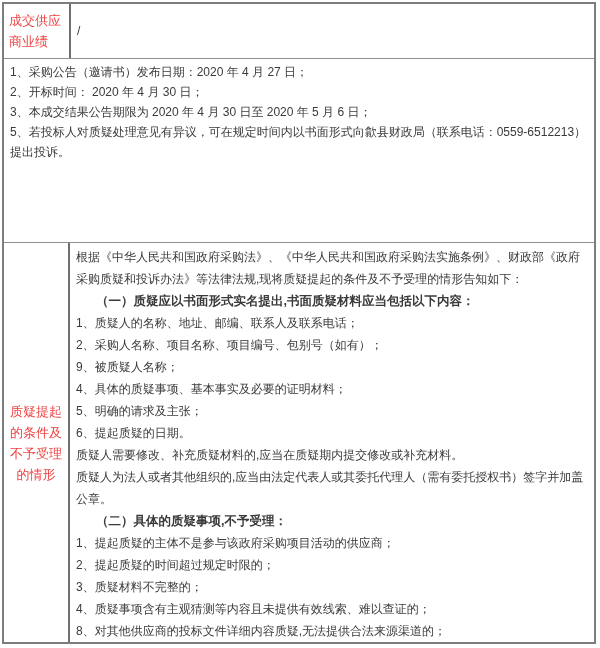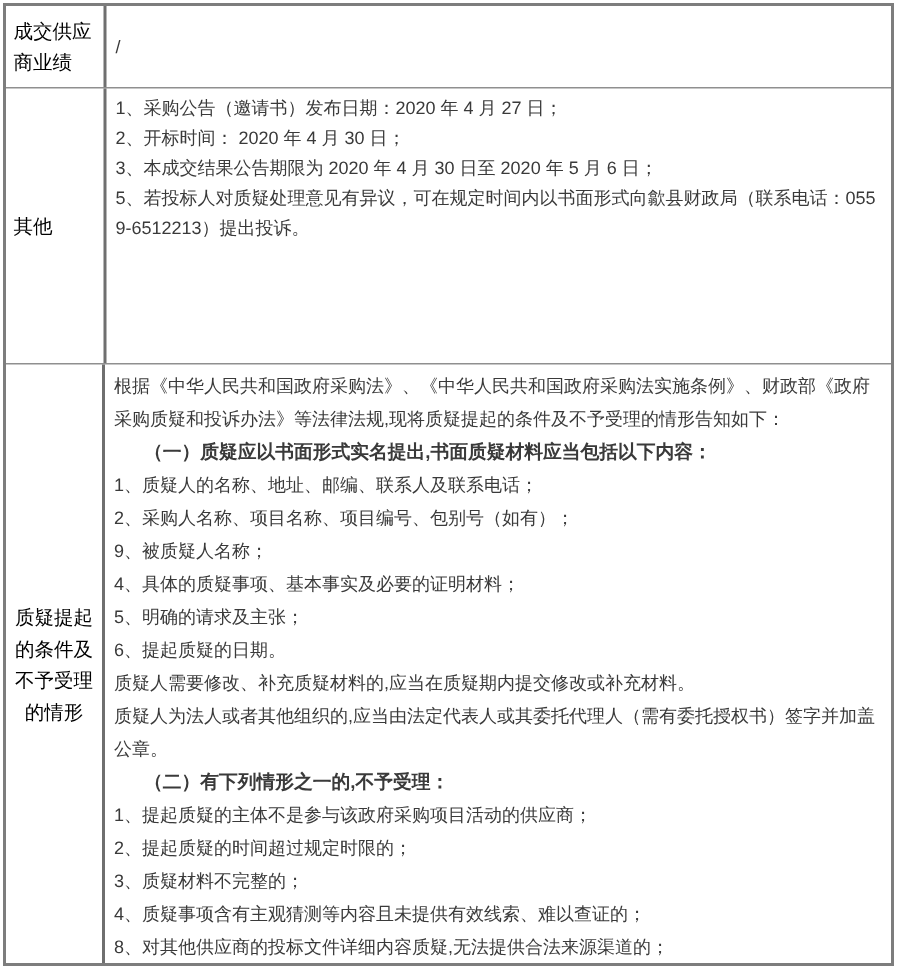--- a/index.html
+++ b/index.html
@@ -30,21 +30,21 @@
   .row-2 { height: 400px; }
   .label-cell {
     flex: 0 0 60px;
     width: 60px;
     border-right: 2px solid #6f6f6f;
     display: flex;
     align-items: center;
     box-sizing: content-box;
     font-size: 13px;
     line-height: 21px;
-    color: #000000;
+    color: #ef4444;
   }
   .label-left   { padding-left: 5px; text-align: left; }
   .label-center { justify-content: flex-start; text-align: center; padding: 0 2px; }
   .label-cell .label-text { display: block; width: 100%; }
   .content-cell {
     flex: 1 1 auto;
     min-width: 0;
     padding: 3px 4px 3px 6px;
     font-size: 12px;
     color: #3a3a3a;
@@ -70,23 +70,20 @@
 <div class="doc-table">
     <div class="row row-0">
       <div class="label-cell label-left">
         <span class="label-text">成交供应商业绩</span>
       </div>
       <div class="content-cell">
         <p>/</p>
       </div>
     </div>
     <div class="row row-1">
-      <div class="label-cell label-left">
-        <span class="label-text">其他</span>
-      </div>
       <div class="content-cell">
         <p>1、采购公告（邀请书）发布日期：2020 年 4 月 27 日；</p>
         <p>2、开标时间：  2020 年 4 月 30 日；</p>
         <p>3、本成交结果公告期限为 2020 年 4 月 30 日至 2020 年 5 月 6 日；</p>
         <p>5、若投标人对质疑处理意见有异议，可在规定时间内以书面形式向歙县财政局（联系电话：0559-6512213）提出投诉。</p>
       </div>
     </div>
     <div class="row row-2">
       <div class="label-cell label-center">
         <span class="label-text">质疑提起的条件及不予受理的情形</span>
@@ -95,21 +92,21 @@
         <p>根据《中华人民共和国政府采购法》、《中华人民共和国政府采购法实施条例》、财政部《政府采购质疑和投诉办法》等法律法规,现将质疑提起的条件及不予受理的情形告知如下：</p>
         <p class="bold">（一）质疑应以书面形式实名提出,书面质疑材料应当包括以下内容：</p>
         <p>1、质疑人的名称、地址、邮编、联系人及联系电话；</p>
         <p>2、采购人名称、项目名称、项目编号、包别号（如有）；</p>
         <p>9、被质疑人名称；</p>
         <p>4、具体的质疑事项、基本事实及必要的证明材料；</p>
         <p>5、明确的请求及主张；</p>
         <p>6、提起质疑的日期。</p>
         <p>质疑人需要修改、补充质疑材料的,应当在质疑期内提交修改或补充材料。</p>
         <p>质疑人为法人或者其他组织的,应当由法定代表人或其委托代理人（需有委托授权书）签字并加盖公章。</p>
-        <p class="bold">（二）有下列情形之一的,不予受理：</p>
+        <p class="bold">（二）具体的质疑事项,不予受理：</p>
         <p>1、提起质疑的主体不是参与该政府采购项目活动的供应商；</p>
         <p>2、提起质疑的时间超过规定时限的；</p>
         <p>3、质疑材料不完整的；</p>
         <p>4、质疑事项含有主观猜测等内容且未提供有效线索、难以查证的；</p>
         <p>8、对其他供应商的投标文件详细内容质疑,无法提供合法来源渠道的；</p>
       </div>
     </div>
   </div>
 
 </body></html>

